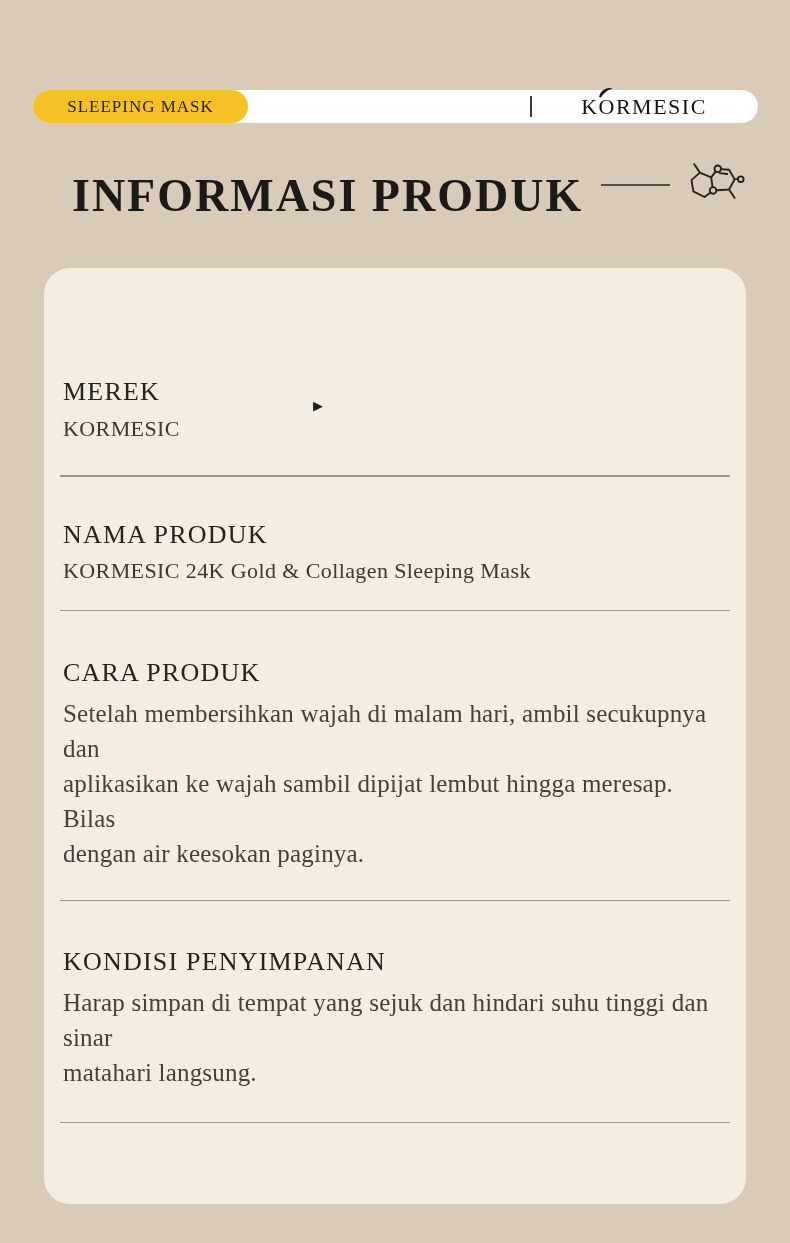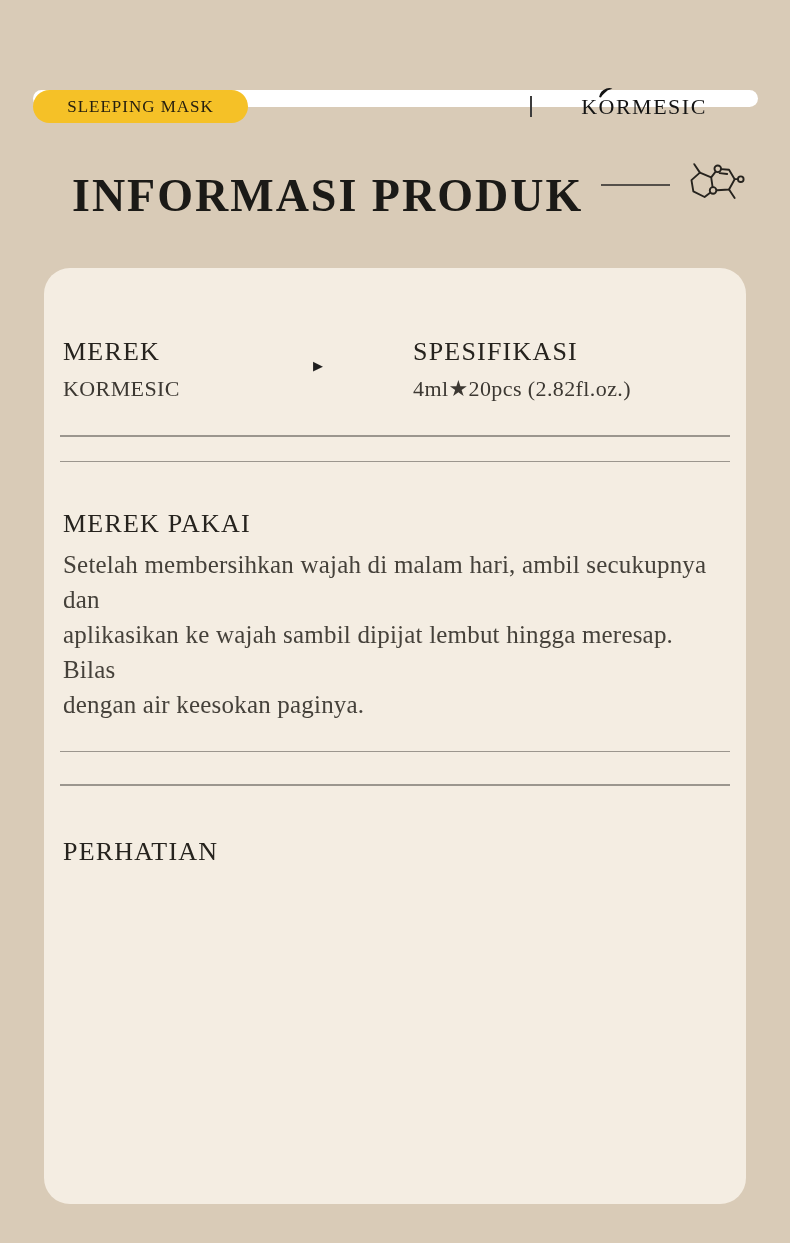--- a/index.html
+++ b/index.html
@@ -3,21 +3,21 @@
 <meta charset="utf-8">
 <style>
   html,body{margin:0;padding:0;}
   body{
     width:790px;height:1243px;position:relative;overflow:hidden;
     background:#d9cbb7;
     font-family:"Liberation Serif", serif;
   }
   
   .header-bar{
-    position:absolute;left:33px;top:90px;width:725px;height:17px;
+    position:absolute;left:33px;top:90px;width:725px;height:33px;
     background:#ffffff;border-radius:17px;
   }
   .badge{
     position:absolute;left:0;top:0;width:215px;height:33px;
     background:#f5c127;border-radius:17px;
     display:flex;align-items:center;justify-content:center;
   }
   .badge span{
     font-size:17px;letter-spacing:1px;color:#27200f;
   }
@@ -39,21 +39,21 @@
     white-space:nowrap;
   }
   .title-rule{
     position:absolute;left:601px;top:184px;width:69px;height:2px;background:#55504a;
   }
   .molecule{position:absolute;left:683px;top:159px;}
   
   .card{
     position:absolute;left:44px;top:268px;width:702px;height:936px;
     background:#f4ede2;border-radius:26px;box-sizing:border-box;
-    padding:68px 16px 0 16px;
+    padding:108px 16px 0 16px;
   }
   .divider{height:1.5px;background:#9b968e;}
   .d1{margin-top:32px;} .d2{margin-top:24px;} .d3{margin-top:29px;} .d4{margin-top:32px;}
   .section{padding-left:3px;}
   .s2{margin-top:42px;} .s3{margin-top:46px;} .s4{margin-top:45px;} .s5{margin-top:50px;}
   .heading{
     font-size:26px;line-height:1.25;letter-spacing:1.2px;color:#26231e;
   }
   .value{
     font-size:22px;line-height:1.3;margin-top:6px;letter-spacing:0.4px;color:#3c3832;
@@ -106,41 +106,45 @@
   </svg>
 
   <div class="card">
 
     <div class="spec-row">
       <div class="field">
         <div class="heading">MEREK</div>
         <div class="value">KORMESIC</div>
       </div>
       <div class="arrow-cell">▶</div>
-      <div class="field">
-        <div class="heading">SPESIFIKASI</div>
-        <div class="value">4ml★20pcs (2.82fl.oz.)</div>
-      </div>
     </div>
 
     <div class="divider d1"></div>
 
+    <div class="section s2">
+      <div class="heading">NAMA PRODUK</div>
+      <div class="value">KORMESIC 24K Gold &amp; Collagen Sleeping Mask</div>
+    </div>
 
     <div class="divider d2"></div>
 
     <div class="section s3">
-      <div class="heading">MEREK PAKAI</div>
+      <div class="heading">CARA PRODUK</div>
       <div class="body-text">Setelah membersihkan wajah di malam hari, ambil secukupnya dan
 aplikasikan ke wajah sambil dipijat lembut hingga meresap. Bilas
 dengan air keesokan paginya.</div>
     </div>
 
     <div class="divider d3"></div>
 
+    <div class="section s4">
+      <div class="heading">KONDISI PENYIMPANAN</div>
+      <div class="body-text">Harap simpan di tempat yang sejuk dan hindari suhu tinggi dan sinar
+matahari langsung.</div>
+    </div>
 
     <div class="divider d4"></div>
 
     <div class="section s5">
-      <div class="heading">PERHATIAN</div>
     </div>
 
   </div>
 </div>
 
 </body></html>

